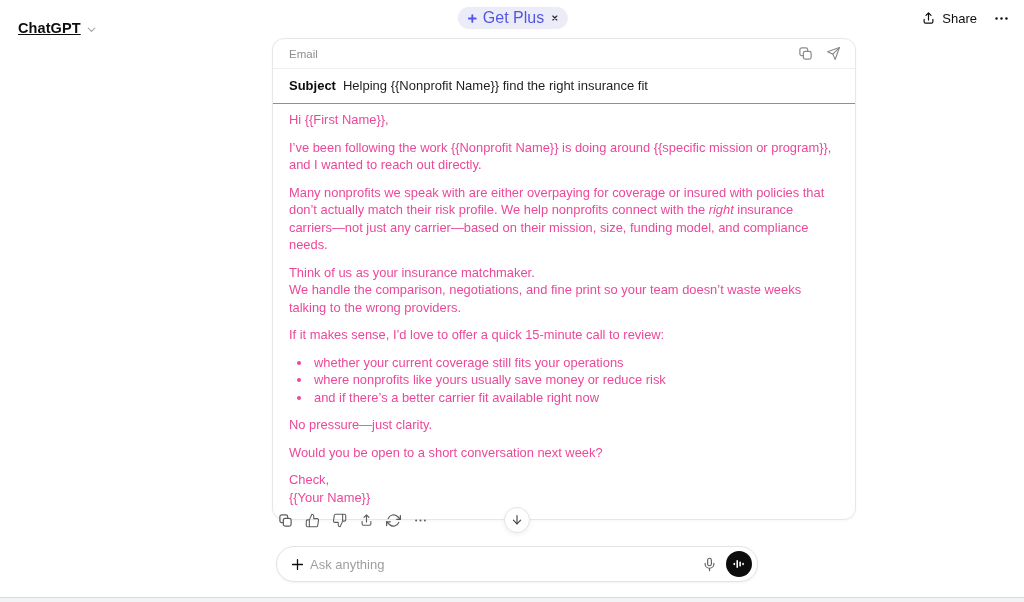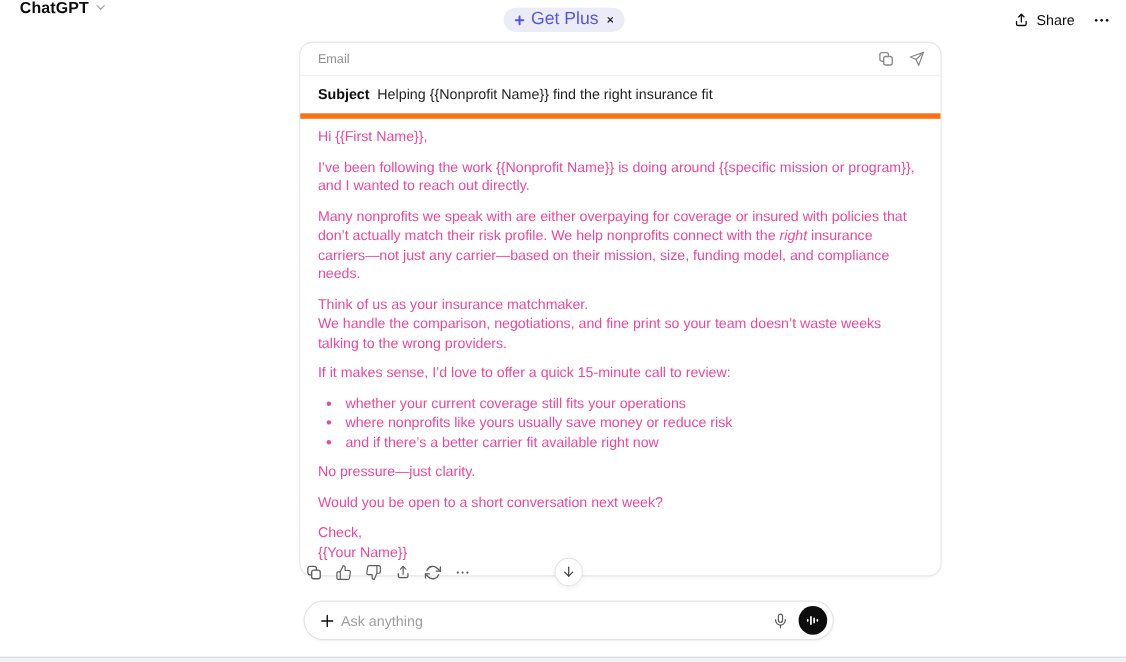--- a/index.html
+++ b/index.html
@@ -2,21 +2,21 @@
 <html><head>
 <meta charset="utf-8">
 <style>
   * { margin: 0; padding: 0; box-sizing: border-box; }
   html, body { background: #fff; }
   body { font-family: "Liberation Sans", "DejaVu Sans", sans-serif; color: #0d0d0d; }
   #app { position: relative; width: 1024px; height: 602px; background: #fff; overflow: hidden; }
 
   
   .topbar { position: absolute; top: 0; left: 0; width: 100%; height: 36px; background: #fff; }
-  .brand { position: absolute; left: 18px; top: 0; height: 36px; display: flex; align-items: flex-start; gap: 4px; cursor: pointer; }
+  .brand { position: absolute; left: 18px; top: 0; height: 36px; display: flex; align-items: flex-end; gap: 4px; cursor: pointer; text-decoration: underline; }
   .brand-title { font-size: 14.5px; font-weight: 600; color: #0d0d0d; letter-spacing: .1px; }
   .brand .chev { color: #a6a6a6; display: flex; }
 
   .plus-badge { position: absolute; left: 50%; top: 7px; transform: translateX(1px) translateX(-50%);
     height: 22px; padding: 0 9px; border-radius: 12px; background: #ececf9;
     display: flex; align-items: center; gap: 5px; cursor: pointer; }
   .plus-badge .plus-ic { color: #5156e5; display: flex; }
   .plus-badge .lbl { color: #5156e5; font-size: 16px; font-weight: 400; }
   .plus-badge .close-ic { color: #23252a; display: flex; margin-left: 2px; }
 
@@ -27,21 +27,21 @@
 
   
   .card { position: absolute; left: 272px; top: 38px; width: 584px; background: #fff;
     border: 1px solid #e7e7e7; border-radius: 12px; box-shadow: 0 1px 3px rgba(0,0,0,.04); }
   .card-head { height: 30px; display: flex; align-items: center; justify-content: space-between;
     padding: 0 14px 0 16px; border-bottom: 1px solid #efefef; }
   .card-head .doc-label { font-size: 11.5px; color: #8f8f8f; }
   .card-head .head-icons { display: flex; align-items: center; gap: 13px; color: #8a8a8a; }
   .icon-btn { display: flex; align-items: center; justify-content: center; cursor: pointer; background: none; border: none; color: inherit; padding: 0; }
 
-  .subject-row { padding: 9px 16px 10px; border-bottom: 5px solid #f97316; font-size: 13px; color: #1f1f1f; }
+  .subject-row { padding: 9px 16px 10px; border-bottom: 1px solid #f97316; font-size: 13px; color: #1f1f1f; }
   .subject-row .s-label { font-weight: 700; margin-right: 7px; color: #0d0d0d; }
 
   .body { padding: 7px 16px 13px; font-size: 12.9px; line-height: 17.5px; color: #ec4899; }
   .body p { margin: 10px 0; }
   .body p:first-child { margin-top: 0; }
   .body p:last-child { margin-bottom: 0; }
   .body ul { margin: 10px 0; padding-left: 23px; }
   .body li { margin: 0; padding-left: 2px; }
   .pre-line { white-space: pre-line; }
   .em { font-style: italic; }

